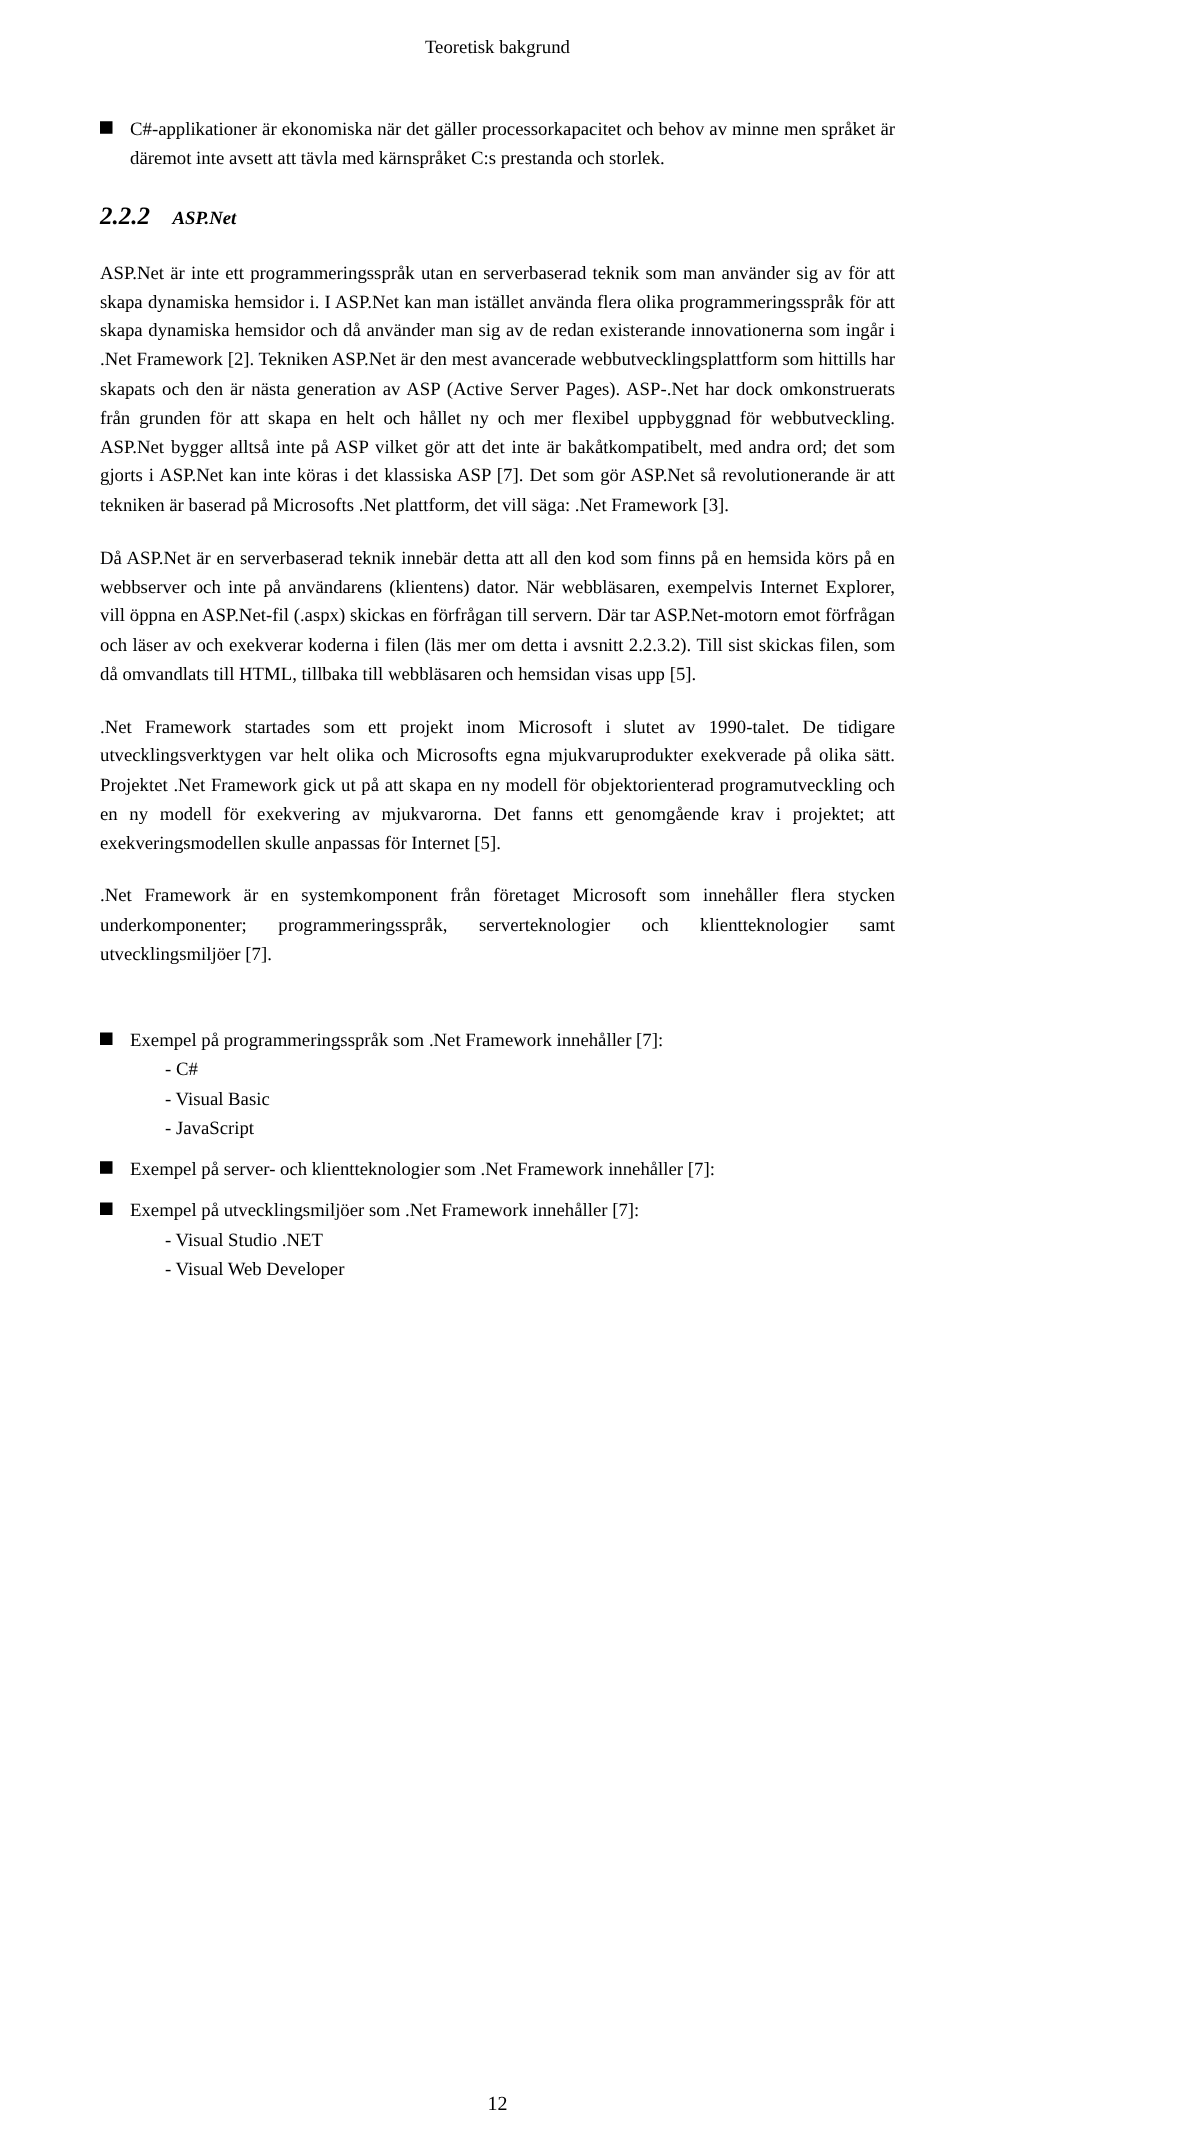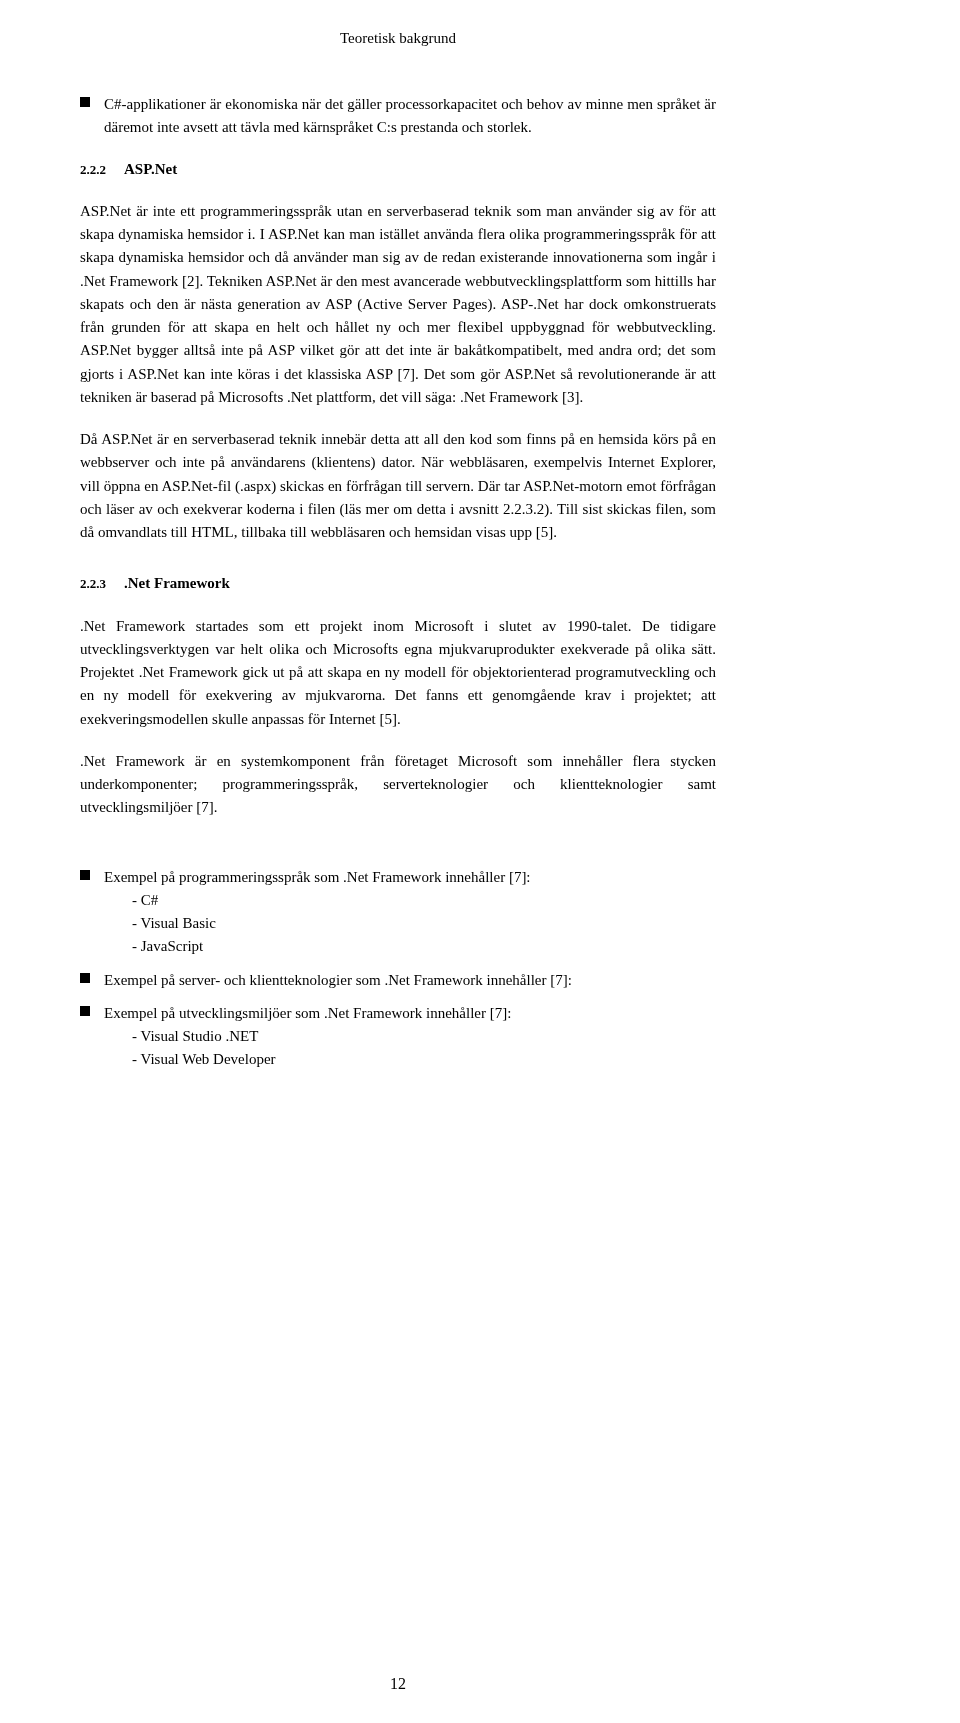--- a/index.html
+++ b/index.html
@@ -67,28 +67,30 @@
       margin-bottom: 10px;
     }
 
     .section-heading-line {
       display: flex;
       align-items: baseline;
       gap: 18px;
     }
 
     .section-number {
-      font-size: 13px;
+      font-size: 20px;
       font-weight: bold;
       white-space: nowrap;
+      font-style: italic;
     }
 
     .section-title {
       font-size: 15px;
       font-weight: bold;
+      font-style: italic;
     }
 
     .paragraph {
       margin-bottom: 14px;
       text-align: justify;
       margin-top: 19px;
     }
 
     .sub-bullet {
       margin-left: 28px;
@@ -135,26 +137,20 @@
     <div class="section-heading section-222">
       <div class="section-heading-line">
         <span class="section-number">2.2.2</span>
         <span class="section-title">ASP.Net</span>
       </div>
     </div>
 
     <div class="paragraph">ASP.Net är inte ett programmeringsspråk utan en serverbaserad teknik som man använder sig av för att skapa dynamiska hemsidor i. I ASP.Net kan man istället använda flera olika programmeringsspråk för att skapa dynamiska hemsidor och då använder man sig av de redan existerande innovationerna som ingår i .Net Framework [2]. Tekniken ASP.Net är den mest avancerade webbutvecklingsplattform som hittills har skapats och den är nästa generation av ASP (Active Server Pages). ASP-.Net har dock omkonstruerats från grunden för att skapa en helt och hållet ny och mer flexibel uppbyggnad för webbutveckling. ASP.Net bygger alltså inte på ASP vilket gör att det inte är bakåtkompatibelt, med andra ord; det som gjorts i ASP.Net kan inte köras i det klassiska ASP [7]. Det som gör ASP.Net så revolutionerande är att tekniken är baserad på Microsofts .Net plattform, det vill säga: .Net Framework [3].</div>
     <div class="paragraph">Då ASP.Net är en serverbaserad teknik innebär detta att all den kod som finns på en hemsida körs på en webbserver och inte på användarens (klientens) dator. När webbläsaren, exempelvis Internet Explorer, vill öppna en ASP.Net-fil (.aspx) skickas en förfrågan till servern. Där tar ASP.Net-motorn emot förfrågan och läser av och exekverar koderna i filen (läs mer om detta i avsnitt 2.2.3.2). Till sist skickas filen, som då omvandlats till HTML, tillbaka till webbläsaren och hemsidan visas upp [5].</div>
 
-    <div class="section-heading">
-      <div class="section-heading-line">
-        <span class="section-number">2.2.3</span>
-        <span class="section-title">.Net Framework</span>
-      </div>
-    </div>
 
     <div class="paragraph">.Net Framework startades som ett projekt inom Microsoft i slutet av 1990-talet. De tidigare utvecklingsverktygen var helt olika och Microsofts egna mjukvaruprodukter exekverade på olika sätt. Projektet .Net Framework gick ut på att skapa en ny modell för objektorienterad programutveckling och en ny modell för exekvering av mjukvarorna. Det fanns ett genomgående krav i projektet; att exekveringsmodellen skulle anpassas för Internet [5].</div>
     <div class="paragraph">.Net Framework är en systemkomponent från företaget Microsoft som innehåller flera stycken underkomponenter; programmeringsspråk, serverteknologier och klientteknologier samt utvecklingsmiljöer [7].</div>
 
     <div class="bullet-section">
 
       <div class="bullet-item">
         <div class="bullet-square"></div>
         <div class="bullet-text">
           <span>Exempel på programmeringsspråk som .Net Framework innehåller [7]:</span>

